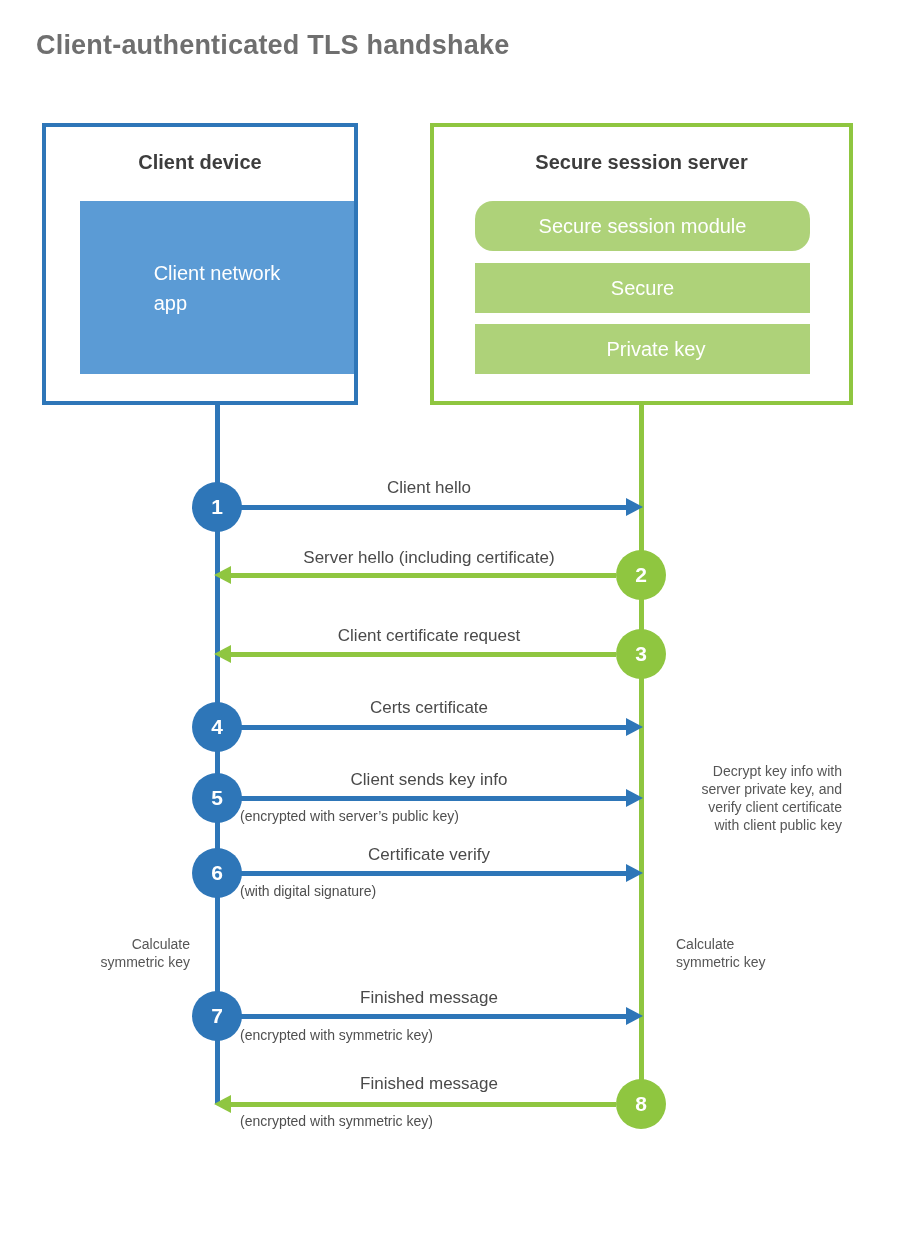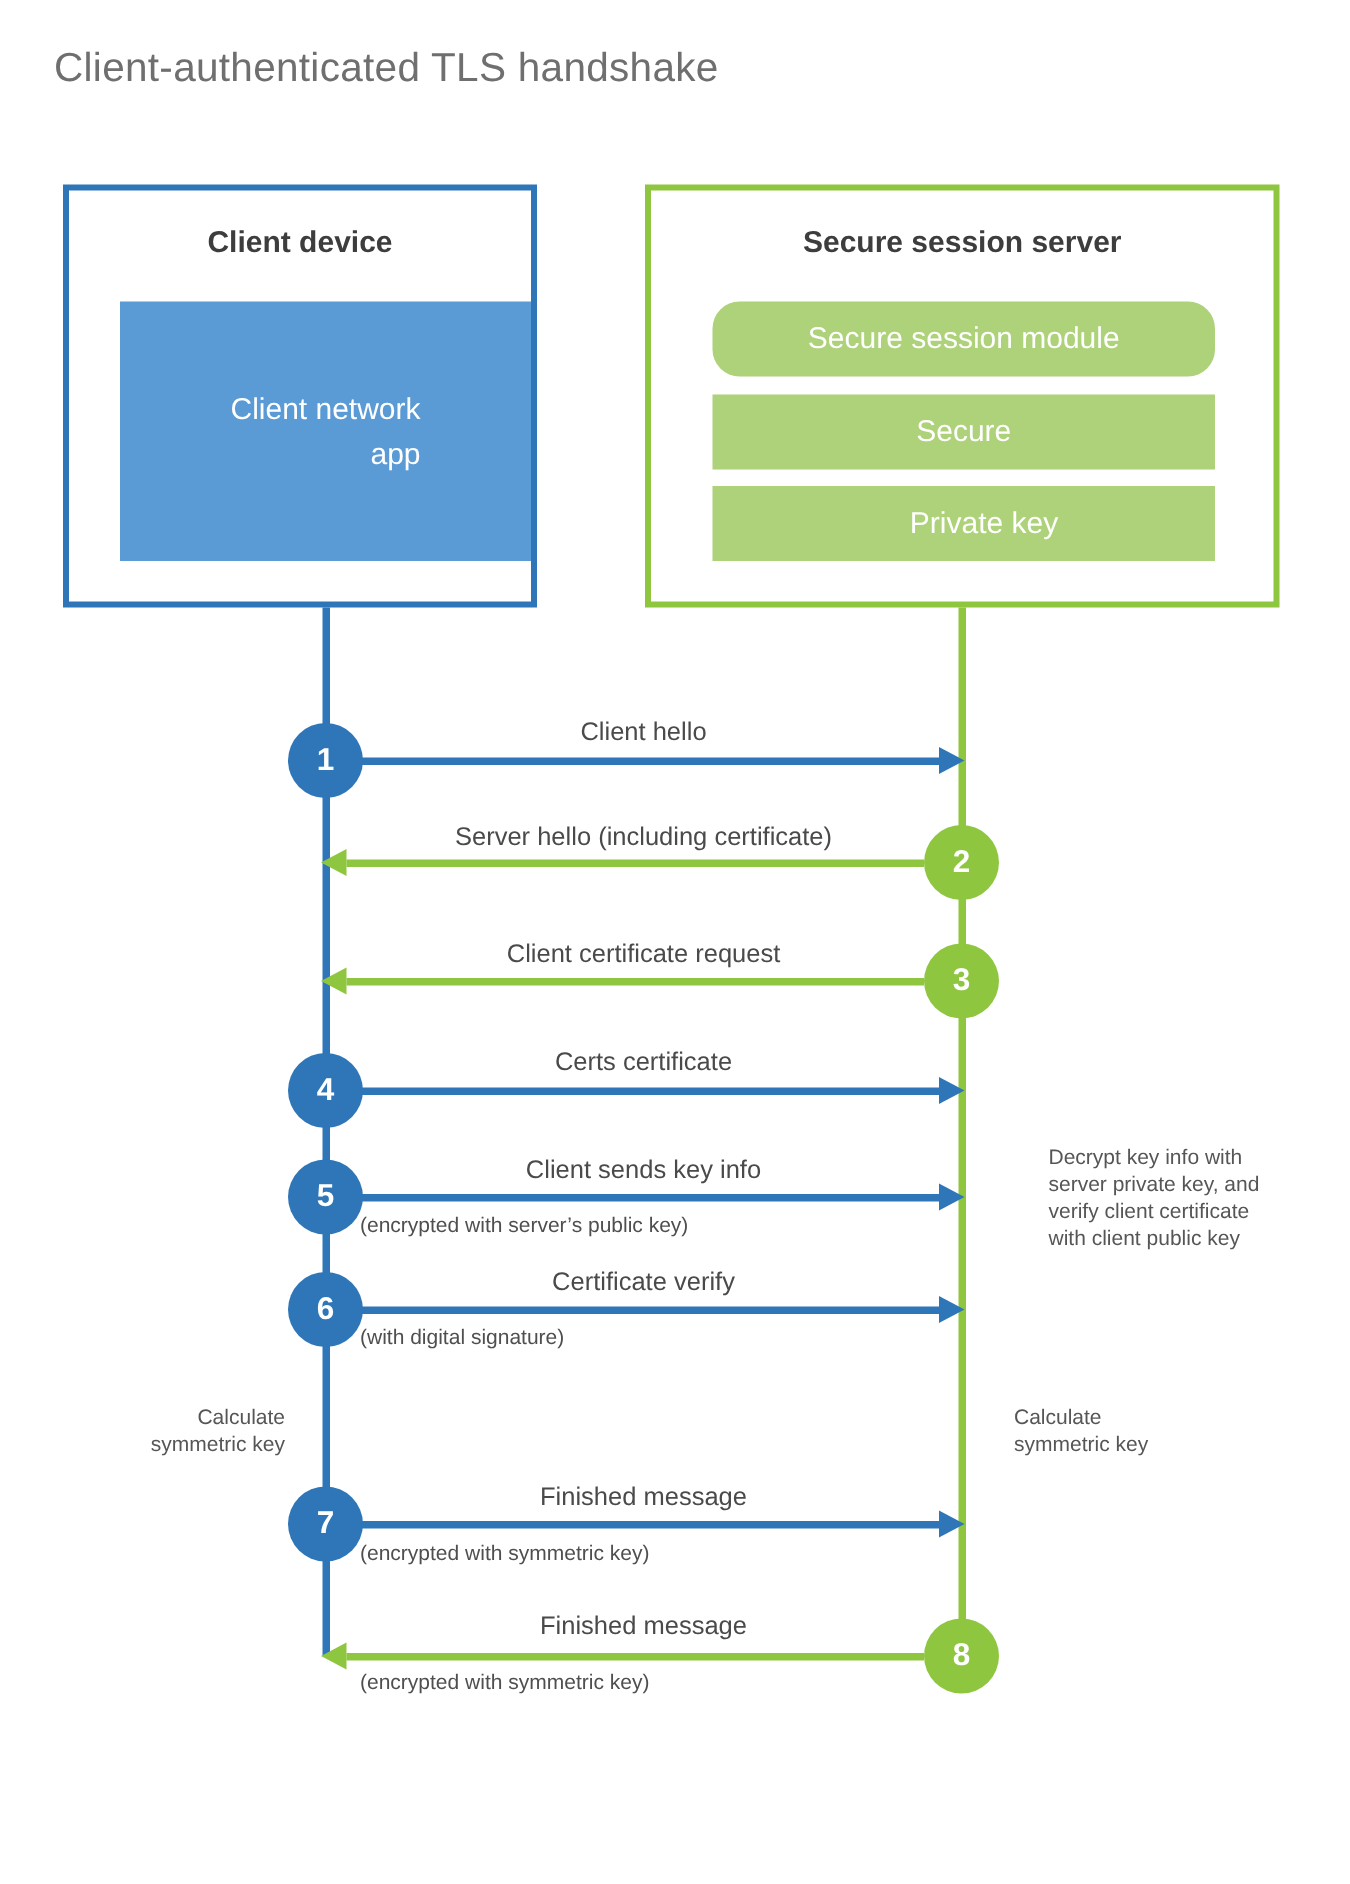--- a/index.html
+++ b/index.html
@@ -4,35 +4,35 @@
 <style>
   * { margin:0; padding:0; box-sizing:border-box; }
   html,body { background:#ffffff; }
   .page {
     position:relative; width:900px; height:1256px; margin:0 auto;
     background:#ffffff; overflow:hidden;
     font-family:"Liberation Sans","DejaVu Sans",sans-serif;
   }
   .page-title {
     position:absolute; left:36px; top:30px;
-    font-size:27px; font-weight:400; color:#6f6f6f; letter-spacing:0.2px;text-align:right;
+    font-size:27px; font-weight:700; color:#6f6f6f; letter-spacing:0.2px;text-align:right;
   }
   
   .entity-box { position:absolute; top:123px; height:282px; background:#fff; }
   .client-box { left:42px;  width:316px; border:4px solid #2e76b8; }
   .server-box { left:430px; width:423px; border:4px solid #8fc640; }
   .entity-title {
     position:absolute; left:0; right:0; top:24px; text-align:center;
     font-size:20px; font-weight:bold; color:#3d3d3d;
   }
   .client-app {
     position:absolute; left:34px; top:74px; width:274px; height:173px;
     background:#5b9bd5; color:#ffffff; font-size:20px;
     display:flex; align-items:center; justify-content:center;
-    text-align:right; white-space:pre-line; line-height:1.5;
+    text-align:left; white-space:pre-line; line-height:1.5;
   }
   .server-module {
     position:absolute; left:41px; width:335px; height:50px;
     background:#aed279; color:#ffffff; font-size:20px;
     display:flex; align-items:center; justify-content:center; text-align:center;
   }
   .mod-0 { top:74px;border-radius:18px; } .mod-1 { top:136px; } .mod-2 { top:197px;padding-left:27px; }
   
   .lifeline { position:absolute; top:405px; width:5px; height:699px; z-index:1; }
   .client-line { left:215px; background:#2e76b8; }
@@ -58,21 +58,21 @@
   }
   .msg-sub {
     position:absolute; left:240px; width:378px; text-align:left;
     font-size:14px; color:#4f4f4f;
   }
   
   .note {
     position:absolute; font-size:14px; color:#565656;
     line-height:1.28; white-space:pre-line;
   }
-  .note-decrypt { left:667px; top:763px; width:175px; text-align:left;margin-left:32px; }
+  .note-decrypt { left:667px; top:763px; width:175px; text-align:right; }
   .note-calc-left { left:60px; top:936px; width:130px; text-align:right; }
   .note-calc-right { left:676px; top:936px; width:140px; text-align:left; }
 </style>
 </head>
 <body>
 
 <div class="page">
 
   <div class="page-title">Client-authenticated TLS handshake</div>
 

